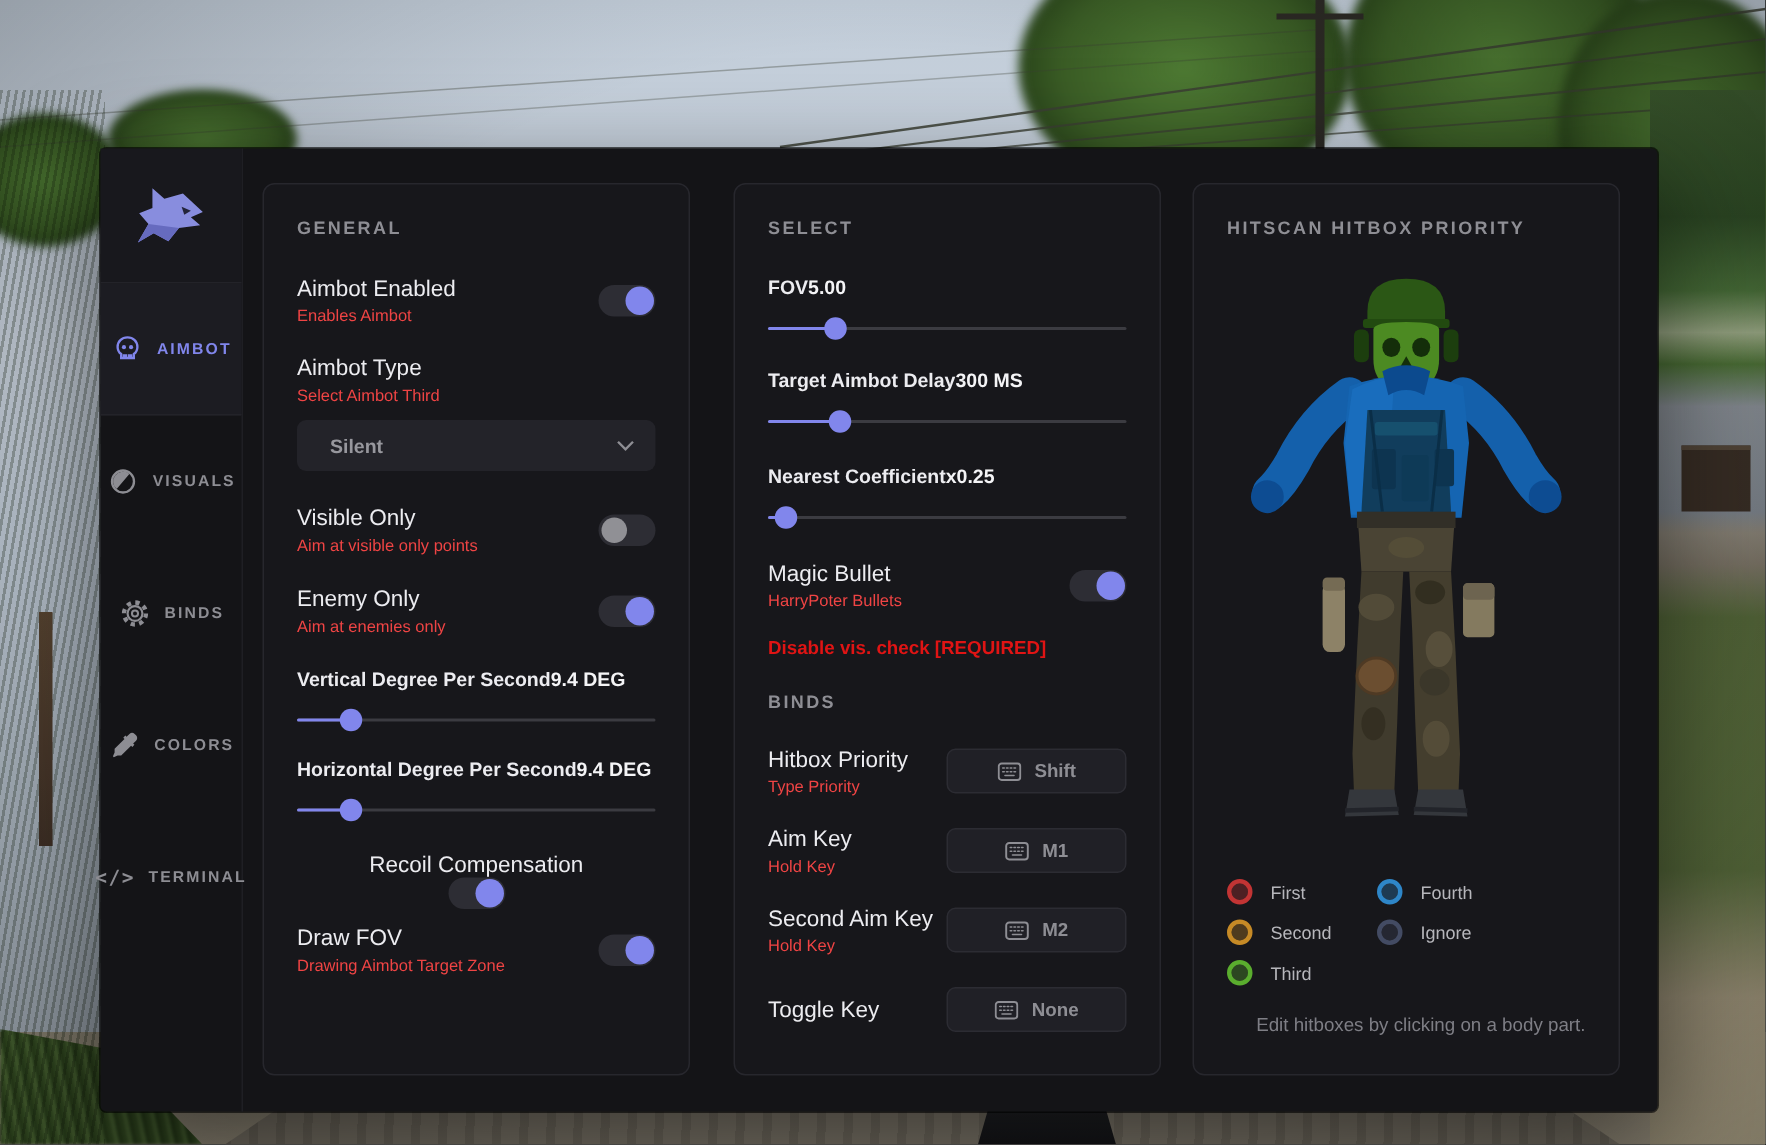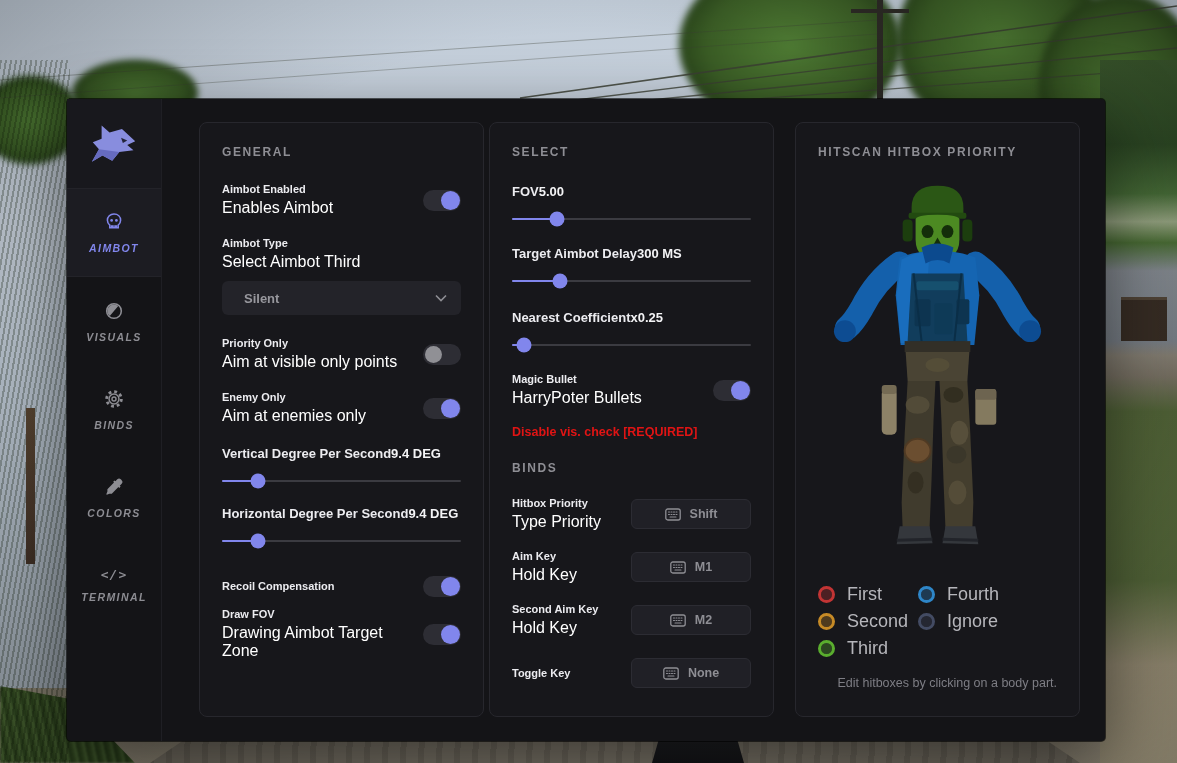--- a/index.html
+++ b/index.html
@@ -33,66 +33,66 @@
   .weapon{position:absolute;left:652px;top:731px;width:92px;height:32px;
     background:linear-gradient(180deg,#34363a 0%,#212226 40%,#17181b 100%);
     clip-path:polygon(10% 0,90% 0,100% 100%,0 100%);}
   .vignette{position:absolute;inset:0;background:radial-gradient(ellipse at 50% 45%,transparent 52%,rgba(0,0,0,.28) 100%);}
 
   
   .panel{position:absolute;left:67px;top:99px;width:1038px;height:642px;background:#141417;border-radius:4px;
     box-shadow:0 24px 70px rgba(0,0,0,.55),0 0 0 1px rgba(0,0,0,.6);}
   .sidebar{position:absolute;left:0;top:0;width:95px;height:642px;border-right:1px solid #1f1f24;}
   .logo-block{height:90px;display:flex;align-items:center;justify-content:center;background:#18181d;border-bottom:1px solid #232329;}
-  .nav-item{height:88px;display:flex;flex-direction:column;align-items:center;justify-content:center;gap:9px;color:#8d8d93;cursor:pointer;font-style:italic;}
+  .nav-item{height:88px;display:flex;flex-direction:row;align-items:center;justify-content:center;gap:9px;color:#8d8d93;cursor:pointer;}
   .nav-item.active{background:#1c1c22;border-bottom:1px solid #232329;color:var(--accent);}
   .nav-item .nav-label{font-size:10.5px;font-weight:700;letter-spacing:1.4px;}
   .nav-item svg{display:block;}
   .code-glyph{font-size:13px;font-weight:700;letter-spacing:1px;font-family:"DejaVu Sans Mono",monospace;}
 
   .card{position:absolute;top:23px;width:285px;height:595px;background:#17171b;border:1px solid #27272d;border-radius:8px;
     padding:22px;overflow:hidden;}
-  .card1{left:132px;} .card2{left:422px;} .card3{left:728px;}
+  .card1{left:108px;} .card2{left:422px;} .card3{left:728px;}
 
   .section-title{font-size:12px;font-weight:700;letter-spacing:1.6px;color:#8e8e94;height:14px;margin-bottom:24px;}
   .setting-row{display:flex;justify-content:space-between;align-items:center;height:34px;margin-bottom:20px;}
-  .labels .label{font-size:11px;font-weight:700;color:#ececf0;margin-bottom:4px;}
-  .labels .sub{font-size:16px;color:#ffffff;}
+  .labels .label{font-size:15px;font-weight:400;color:#ececf0;margin-bottom:4px;}
+  .labels .sub{font-size:11px;color:#ef4444;}
   .labels.single .label{margin-bottom:0;}
 
   .toggle{position:relative;width:38px;height:21px;border-radius:11px;background:#2d2d34;cursor:pointer;flex:none;}
   .toggle .knob{position:absolute;top:2px;left:2px;width:17px;height:17px;border-radius:50%;background:#909095;}
   .toggle.on .knob{left:auto;right:1px;top:1px;width:19px;height:19px;background:var(--accent);}
 
   .field-label{margin-bottom:10px;}
   .dropdown{height:34px;background:#232329;border-radius:6px;display:flex;align-items:center;justify-content:space-between;
     padding:0 14px 0 22px;color:#97979d;font-size:13px;font-weight:600;margin-bottom:22px;cursor:pointer;}
 
   .value-row{display:flex;align-items:center;height:16px;margin-bottom:12px;}
   .value-row .label{font-size:13px;font-weight:700;color:#ececf0;}
   .value-row .value{font-size:13px;font-weight:700;color:#f4f4f6;}
   .slider{position:relative;height:16px;margin-bottom:16px;cursor:pointer;}
   .slider .track{position:absolute;left:0;right:0;top:7px;height:2px;background:#3b3b41;border-radius:1px;}
   .slider .fill{position:absolute;left:0;top:7px;height:2px;background:var(--accent);border-radius:1px;}
   .slider .knob{position:absolute;top:8px;width:15px;height:15px;border-radius:50%;background:var(--accent);transform:translate(-50%,-50%);}
   .slider.mb2{margin-bottom:20px;}
-  .mt12{margin-top:12px;} .mb18{margin-bottom:18px;} .mb14{margin-bottom:14px;}
+  .mt12{margin-top:12px;} .mb18{margin-bottom:18px;} .mb14{margin-bottom:14px;flex-direction:column;}
 
   .warning-text{font-size:12.5px;font-weight:700;color:var(--warning);height:16px;margin-bottom:20px;}
   .binds-title{margin-bottom:22px;height:14px;}
   .bind-row{display:flex;justify-content:space-between;align-items:center;height:34px;margin-bottom:19px;}
   .key-btn{width:120px;height:30px;flex:none;display:flex;align-items:center;justify-content:center;gap:9px;
     background:#202026;border:1px solid #2c2c33;border-radius:6px;color:#8e8e94;font-size:12.5px;font-weight:600;cursor:pointer;}
 
   .model-wrap{display:flex;justify-content:center;margin-top:12px;height:374px;}
   .legend{display:grid;grid-template-columns:100px 1fr;grid-auto-rows:27px;margin-top:24px;row-gap:0;}
   .legend-item{display:flex;align-items:center;gap:12px;}
   .dot{position:relative;width:17px;height:17px;border-radius:50%;border:3px solid #888;flex:none;overflow:hidden;}
   .dot i{position:absolute;inset:0;opacity:.32;display:block;}
-  .legend-label{font-size:18px;color:#b6b6bb;}
+  .legend-label{font-size:12px;color:#b6b6bb;}
   .hint{margin-top:14px;text-align:right;font-size:12.5px;color:#7e7e85;}
 </style>
 </head>
 <body>
 
 <div class="bg">
   <div class="sky"></div>
 
   <div class="blob" style="left:640px;top:-70px;width:300px;height:230px;"></div>
   <div class="blob" style="left:860px;top:-90px;width:280px;height:260px;"></div>
@@ -192,21 +192,21 @@
     </div>
     <div class="dropdown">
       <span>Silent</span>
       <svg width="12" height="8" viewBox="0 0 12 8">
         <polyline points="1,1.5 6,6.5 11,1.5" fill="none" stroke="#8e8e94" stroke-width="1.6"></polyline>
       </svg>
     </div>
 
     <div class="setting-row">
       <div class="labels">
-        <div class="label">Priority Only</div>
+        <div class="label">Visible Only</div>
         <div class="sub">Aim at visible only points</div>
       </div>
       <div class="toggle">
           <div class="knob"></div>
         </div>
     </div>
 
     <div class="setting-row">
       <div class="labels">
         <div class="label">Enemy Only</div>

